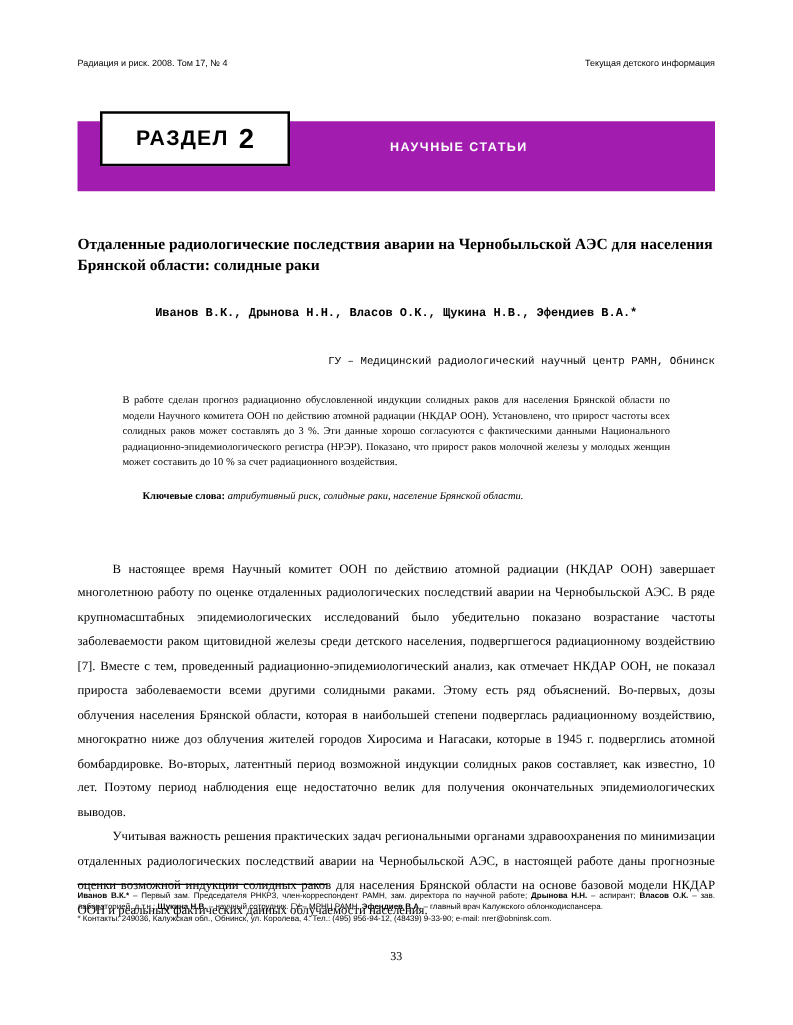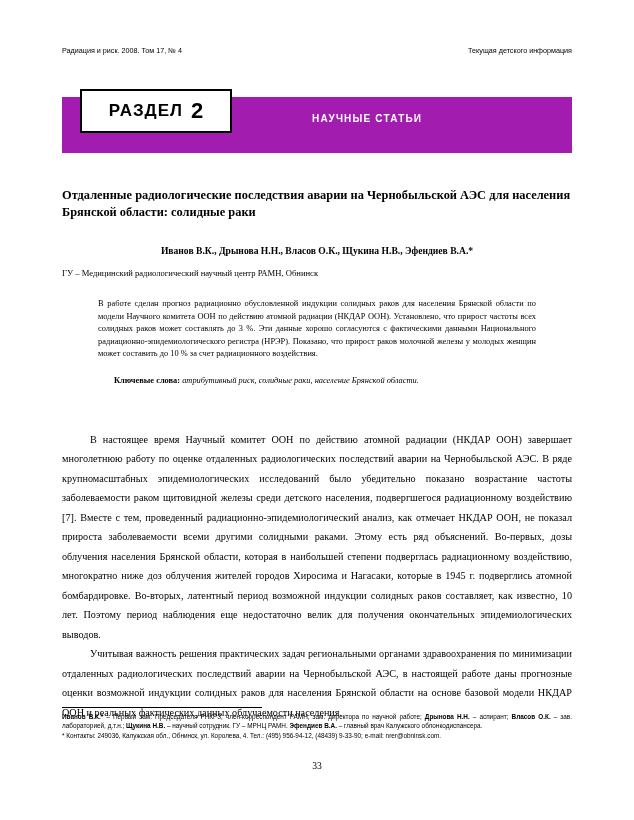--- a/index.html
+++ b/index.html
@@ -85,28 +85,28 @@
     margin-top: 34px;
     text-align: left;
     font-family: "Liberation Serif", serif;
     font-weight: bold;
     font-size: 12.4px;
     line-height: 17px;
   }
   .authors {
     margin-top: 24px;
     text-align: center;
-    font-family: Liberation Serif, serif;
+    font-family: Liberation Mono, monospace;
     font-weight: bold;
     font-size: 9.6px;
   }
   .affil {
-    margin-top: 12px;
-    text-align: left;
-    font-family: Liberation Serif, serif;
+    margin-top: 28px;
+    text-align: right;
+    font-family: Liberation Mono, monospace;
     font-size: 8.6px;
   }
   
   .abstract {
     margin: 20px 36px 12px 36px;
     font-family: "Liberation Serif", serif;
     font-size: 8.4px;
     line-height: 12.6px;
     text-align: justify;
   }

